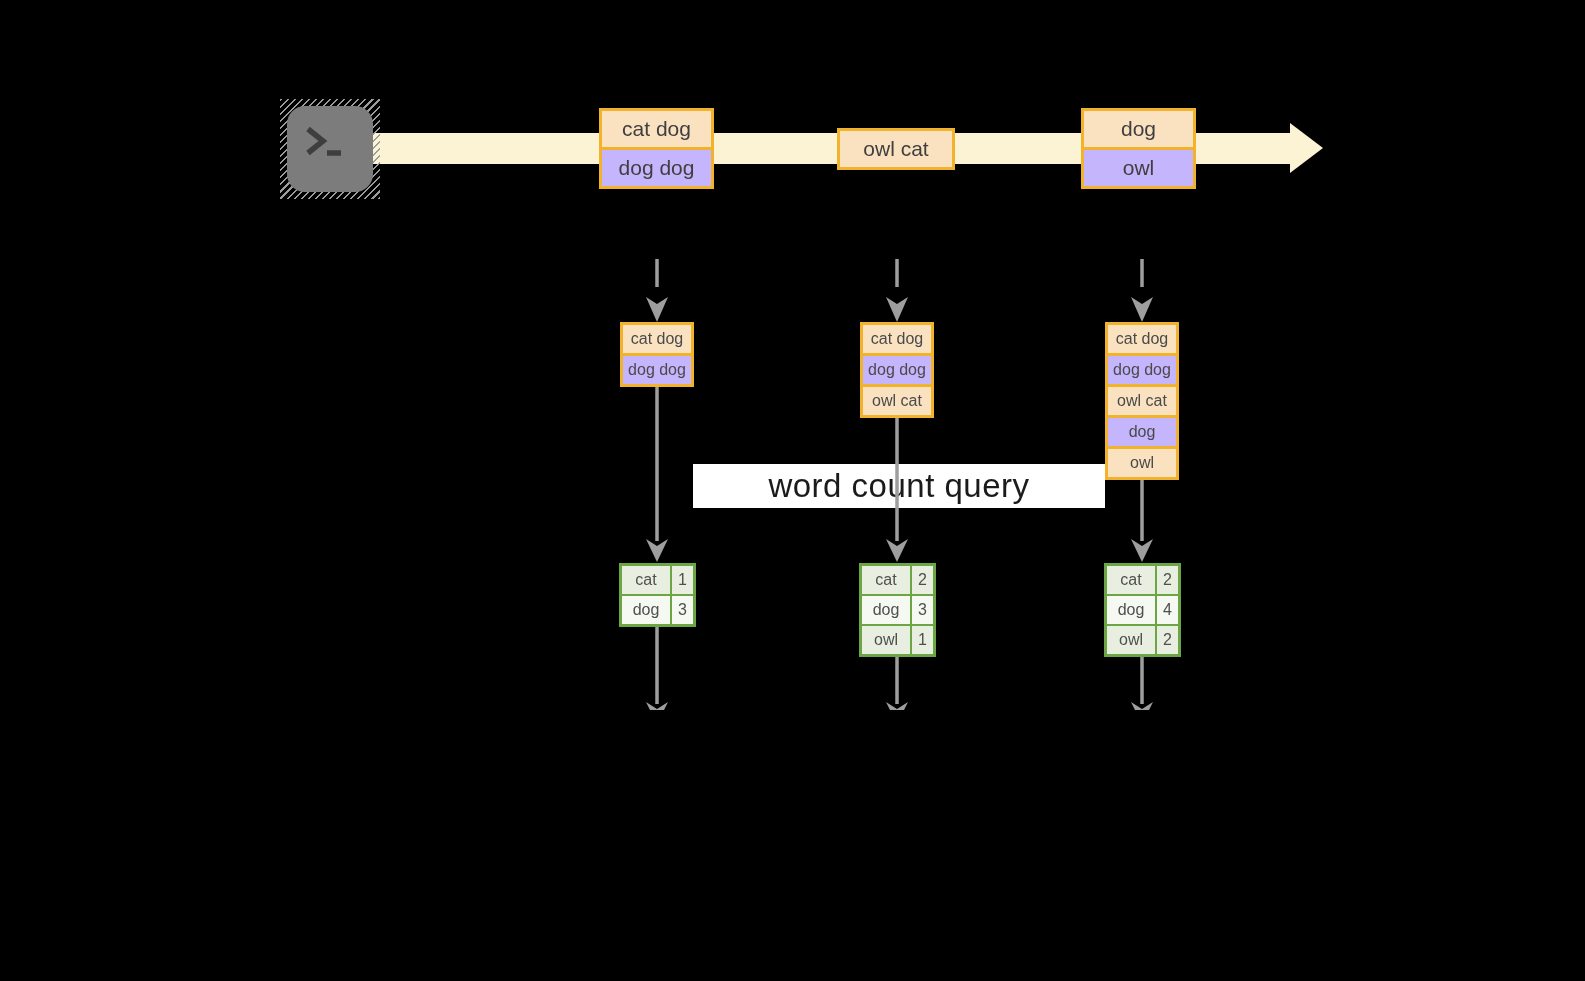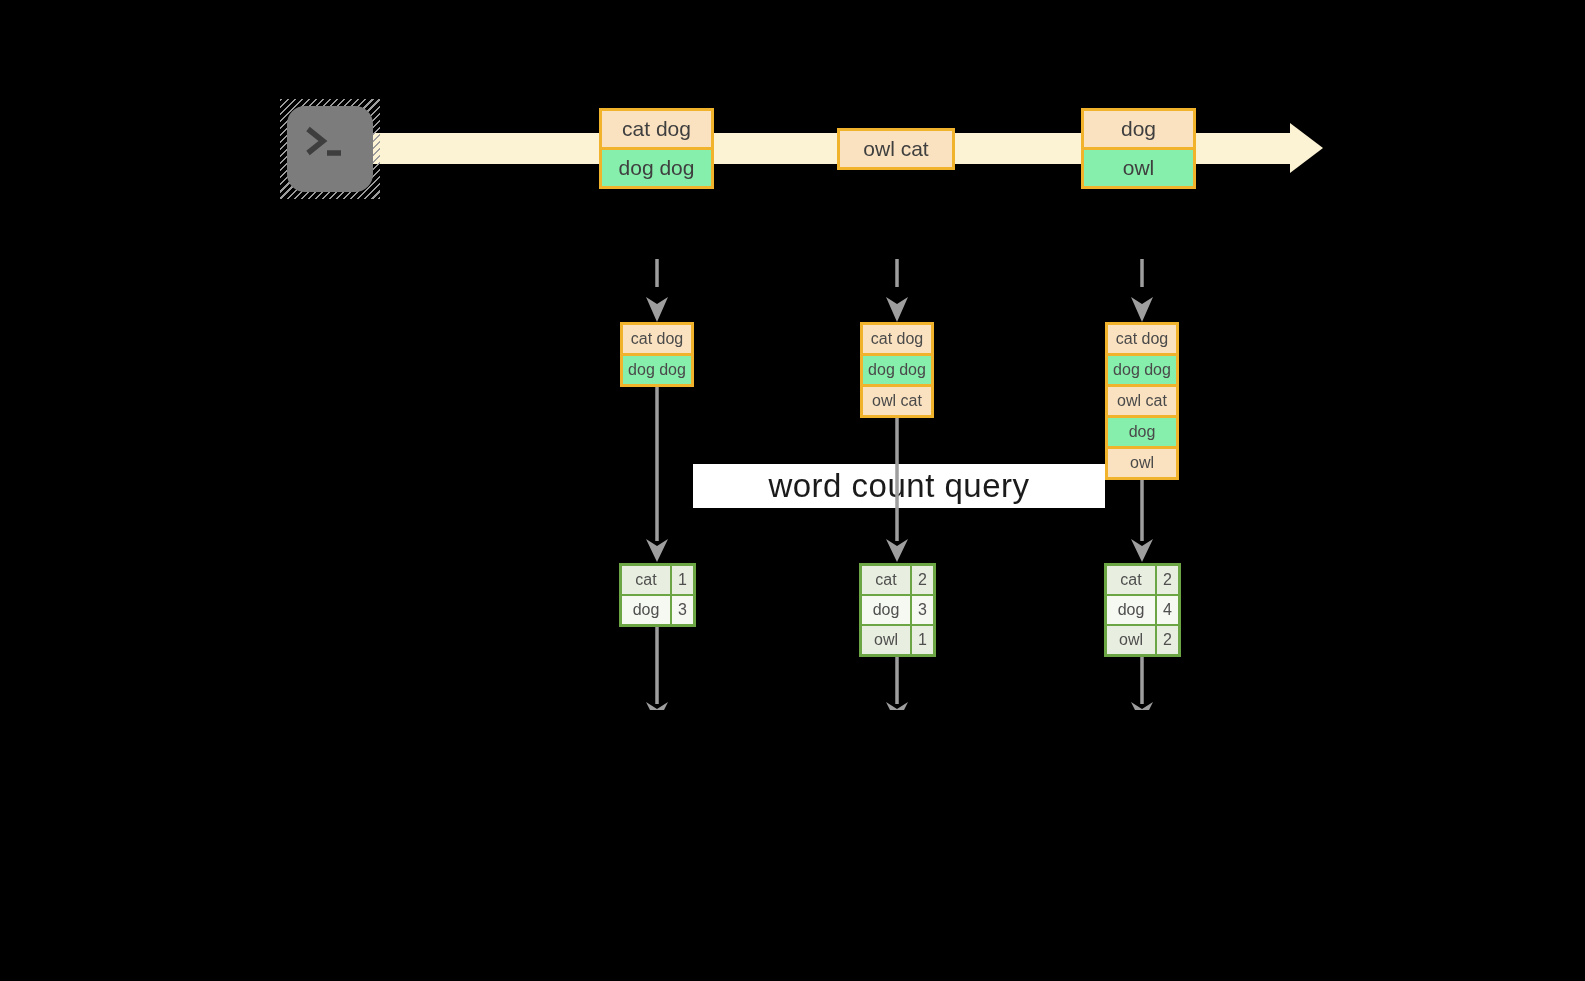--- a/index.html
+++ b/index.html
@@ -28,21 +28,21 @@
   
   .msg, .buffer { position:absolute; border:3px solid #f2b32c; background:#f2b32c; z-index:2; }
   .msg .row { height:36px; display:flex; align-items:center; justify-content:center;
     font-size:21px; color:#3f3f3f; }
   .msg .row + .row { margin-top:3px; }
   .buffer { width:74px; }
   .buffer .row { height:28px; display:flex; align-items:center; justify-content:center;
     font-size:16px; color:#4a4a4a; }
   .buffer .row + .row { margin-top:3px; }
   .peach { background:#fae2c1; }
-  .cream { background:#86efac; }
+  .cream { background:#c4b5fd; }
 
   
   .query-label { position:absolute; left:693px; top:464px; width:412px; height:44px; background:#ffffff;
     display:flex; align-items:center; justify-content:center; z-index:1;
     font-size:33px; font-weight:300; color:#1b1b1b; letter-spacing:0.5px; }
 
   
   .count-table { position:absolute; width:77px; border:3px solid #6ca544; background:#6ca544; z-index:2; }
   .ct-row { display:grid; grid-template-columns:48px 1fr; gap:2px; }
   .ct-row + .ct-row { margin-top:2px; }

